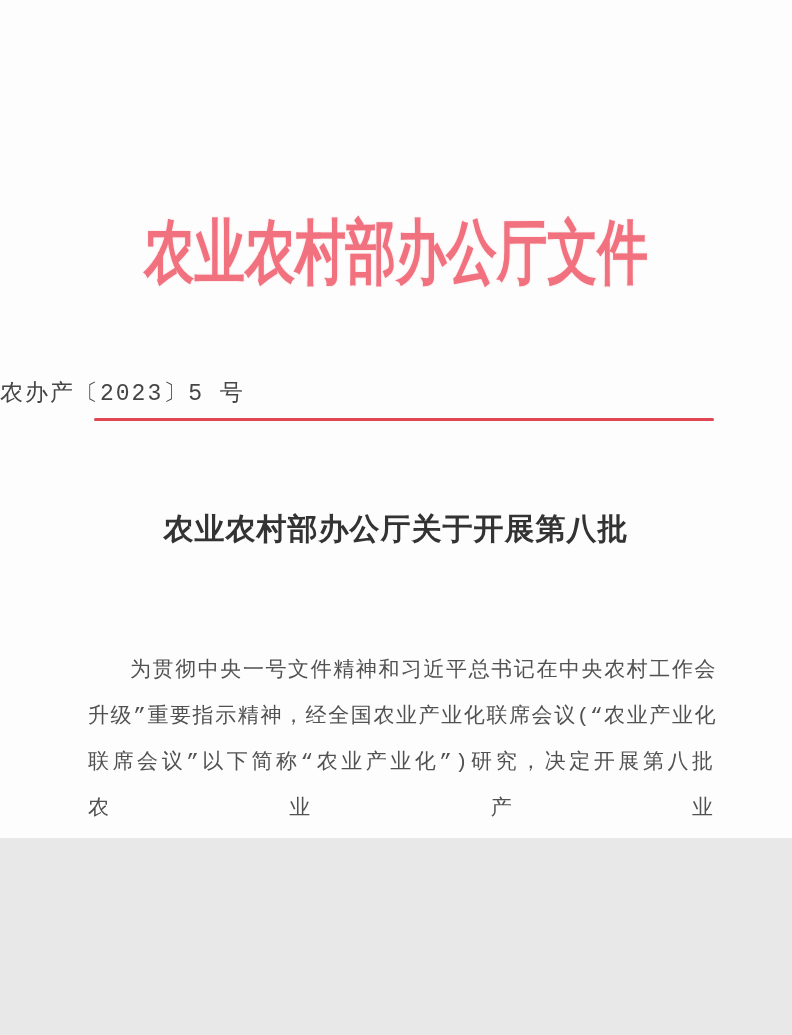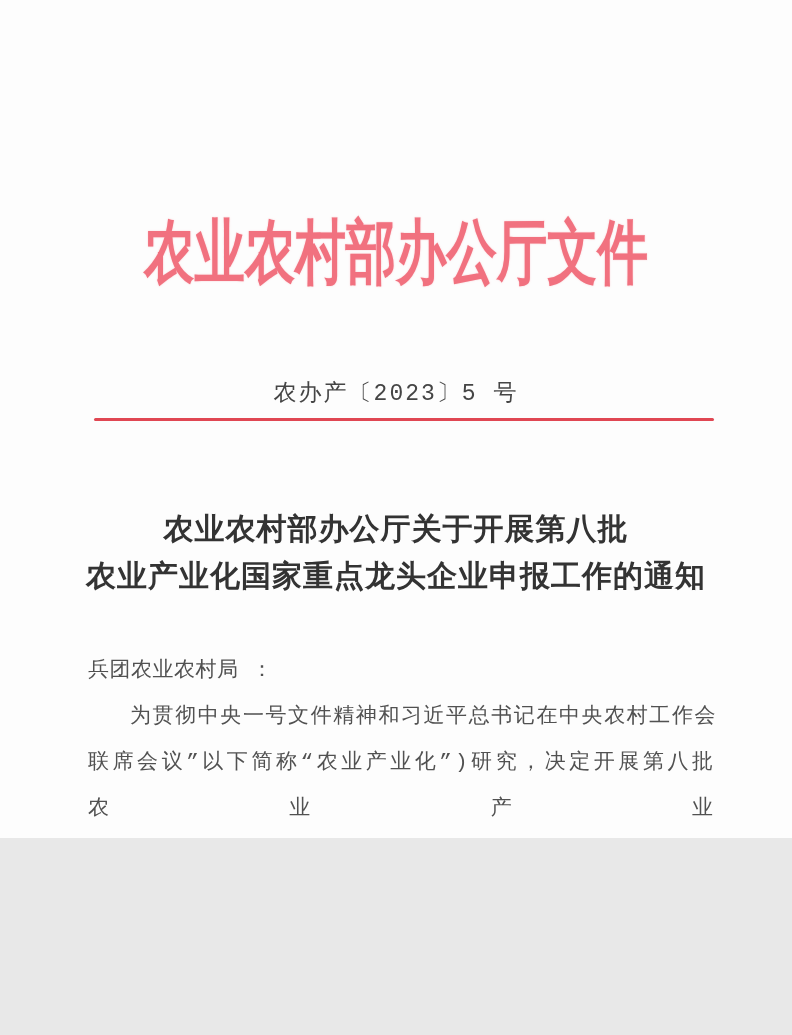--- a/index.html
+++ b/index.html
@@ -32,21 +32,20 @@
     transform-origin: 50% 50%;
     text-shadow: 0 0 2px rgba(246, 150, 160, 0.55);
   }
 
   
   .doc-number {
     position: absolute;
     top: 378px;
     left: 0;
     width: 792px;
-    text-align: center;
     font-size: 23px;
     line-height: 32px;
     letter-spacing: 2px;
     color: #454545;
   }
 
   
   .red-divider {
     position: absolute;
     top: 418px;
@@ -118,28 +117,27 @@
 <div class="page">
 
   <div class="agency-title" style="color: rgb(241, 113, 127);">农业农村部办公厅文件</div>
 
   <div class="doc-number">农办产〔2023〕5 号</div>
 
   <div class="red-divider" style="background: rgb(224, 71, 83);"></div>
 
   <div class="subject" style="color: rgb(51, 51, 51);">
       <div class="doc-line just">农业农村部办公厅关于开展第八批</div>
-      <div class="doc-line">农业产业化国家重点龙头企业申报工作的通知</div>
     </div>
 
   <div class="body-text">
     <div class="salutation">
-        <div class="doc-line">兵团农业农村局 ：</div>
       </div>
     <div class="para">
         <div class="doc-line just">为贯彻中央一号文件精神和习近平总书记在中央农村工作会</div>
+        <div class="doc-line just">升级”重要指示精神，经全国农业产业化联席会议(“农业产业化</div>
         <div class="doc-line just">联席会议”以下简称“农业产业化”)研究，决定开展第八批农业产业</div>
       </div>
   </div>
 
   <div class="page-number">— 1 —</div>
 
 </div>
 
 </body></html>

